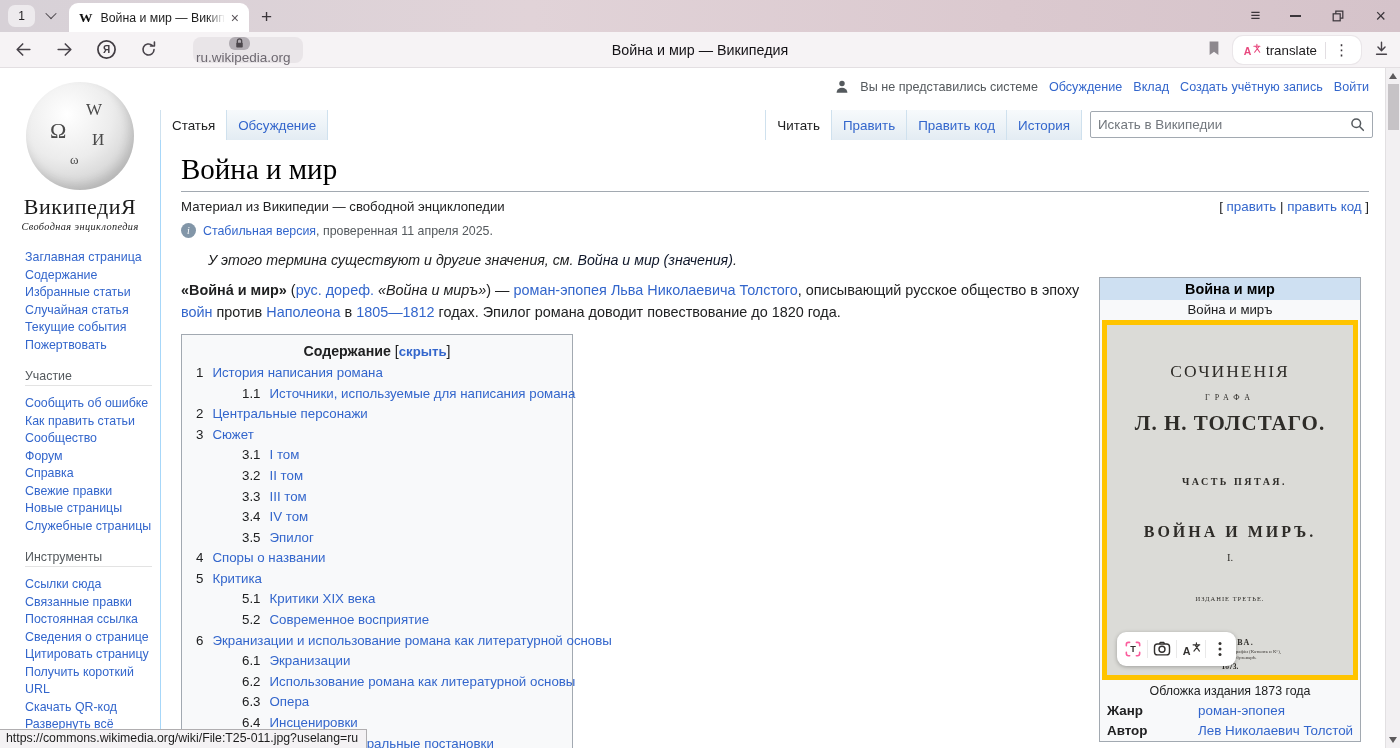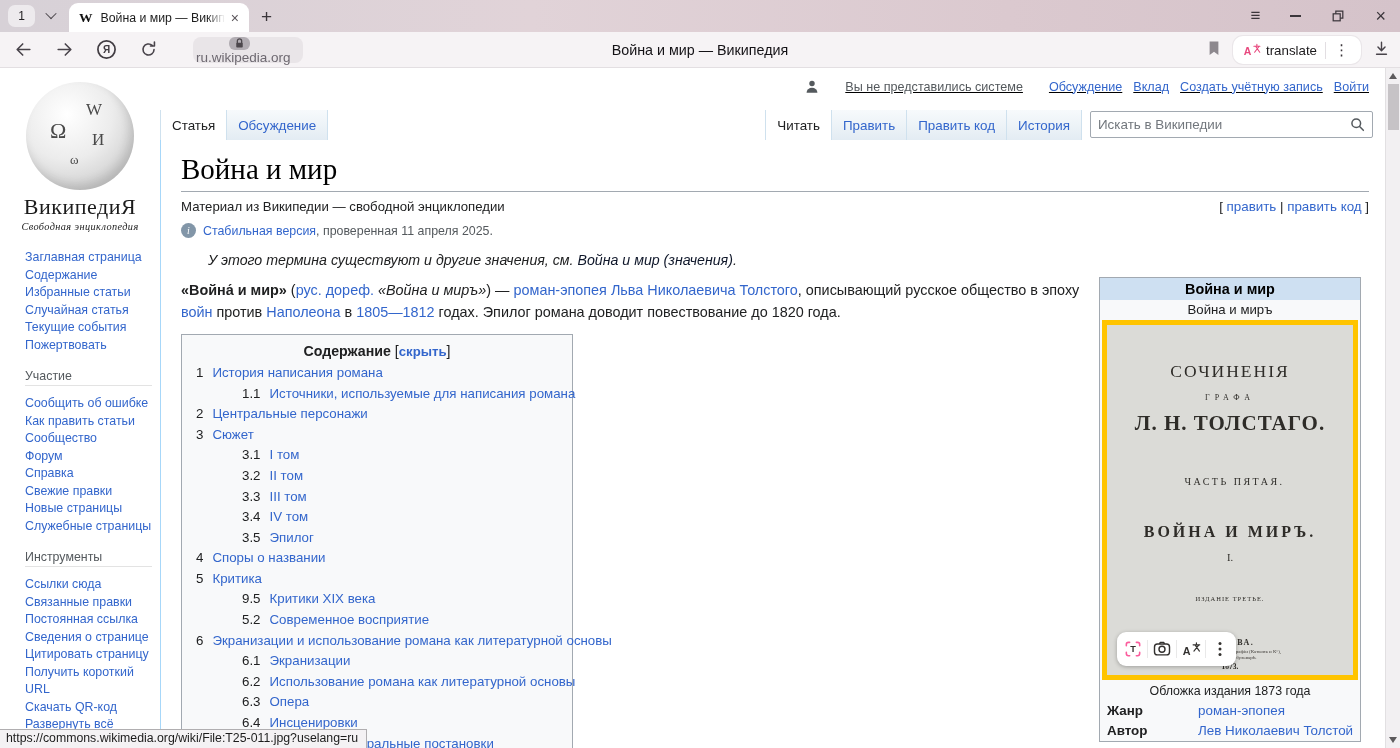--- a/index.html
+++ b/index.html
@@ -37,21 +37,21 @@
   .viewport { position:relative; height:680px; background:#fff; }
   .vscroll { position:absolute; right:0; top:0; width:15px; height:680px; background:#f2f0f2; border-left:1px solid #e2e0e2; z-index:10; }
   .vs-up { position:absolute; top:5px; left:3px; width:0; height:0; border-left:4.5px solid transparent; border-right:4.5px solid transparent; border-bottom:6px solid #5c5a5c; }
   .vs-dn { position:absolute; bottom:5px; left:3px; width:0; height:0; border-left:4.5px solid transparent; border-right:4.5px solid transparent; border-top:6px solid #5c5a5c; }
   .vs-th { position:absolute; top:16px; left:2px; width:11px; height:46px; background:#c6c3c6; }
 
   .statusbar { position:absolute; left:0; bottom:0; height:19px; background:#f4f2f4; border:1px solid #b0aeb0; border-left:none; border-bottom:none; font-size:12.3px; color:#1c1c1c; padding:1px 8px 0 6px; z-index:12; white-space:nowrap; }
 
   .wiki { position:absolute; left:0; right:15px; top:0; bottom:0; background:#fff; }
 
-  .personalbar { position:absolute; top:11px; right:16px; display:flex; align-items:center; gap:26px; font-size:12.6px; z-index:3;text-decoration:underline; }
+  .personalbar { position:absolute; top:11px; right:16px; display:flex; align-items:center; gap:11px; font-size:12.6px; z-index:3; }
   .pb-status { color:#54595d; }
   .plink { color:#36c; }
 
   .tabsrow { position:absolute; top:42px; left:160px; right:0; height:30px; display:flex; align-items:flex-end; z-index:2; }
   .ptab { height:30px; display:flex; align-items:center; padding:0 11px; font-size:13.4px; background:linear-gradient(#f7fafc,#e3ecf3); border-left:1px solid #cfe1ee; color:#36c; cursor:pointer; white-space:nowrap; }
   .ptab:last-child { border-right:1px solid #cfe1ee; }
   .ptab.on { background:#fff; color:#202122; }
   .tr-spacer { flex:1; }
   .searchbox { margin:0 12px 2px 8px; width:283px; height:27px; border:1px solid #a2a9b1; border-radius:2px; background:#fff; display:flex; align-items:center; padding:0 7px; }
   .searchbox input { border:0; outline:0; flex:1; font-size:13.4px; color:#222; background:transparent; font-family:"Liberation Sans",sans-serif; }
@@ -99,21 +99,21 @@
 
   
   .infobox { position:absolute; top:137px; left:1099px; width:262px; border:1px solid #a2a9b1; background:#f8f9fa; z-index:5; }
   .ib-head { background:#cee0f2; text-align:center; font-weight:bold; font-size:14.4px; color:#000; padding:3px 0; }
   .ib-sub { text-align:center; font-size:13.2px; color:#202122; padding:2px 0 3px; }
   .ib-img { margin:0 2px; border:5px solid #ffc400; background:#dbdbd7; height:360px; position:relative; overflow:hidden; cursor:pointer; }
   .cover { position:absolute; inset:0; display:flex; flex-direction:column; align-items:center; font-family:"Liberation Serif",serif; color:#2e2c28; }
   .c-sochineniya { margin-top:36px; font-size:17.5px; letter-spacing:2px; }
   .c-grafa { margin-top:11px; font-size:8px; letter-spacing:5px; }
   .c-tolstago { margin-top:9px; font-size:21px; font-weight:bold; letter-spacing:1px; }
-  .c-chast { margin-top:40px; font-size:10px; font-weight:normal; letter-spacing:2.5px;margin-left:9px; }
+  .c-chast { margin-top:40px; font-size:10px; font-weight:bold; letter-spacing:2.5px;margin-left:9px; }
   .c-voina { margin-top:36px; font-size:16px; font-weight:bold; letter-spacing:3px; }
   .c-tom { margin-top:11px; font-size:10.5px; }
   .c-izdanie { margin-top:32px; font-size:6.5px; letter-spacing:1px; }
   .c-moskva { margin-top:36px; font-size:8px; font-weight:bold; letter-spacing:1.5px; }
   .c-fine { font-size:5px; margin-top:1.5px; color:#45423e; }
   .c-year { font-size:7.5px; margin-top:2px; font-weight:bold; }
   .ib-toolbar { position:absolute; left:10px; bottom:9px; height:34px; background:#fff; border-radius:9px; display:flex; align-items:center; box-shadow:0 1px 4px rgba(0,0,0,.28); padding:0 2px; }
   .tb-btn { width:28px; height:30px; display:flex; align-items:center; justify-content:center; cursor:pointer; }
   .tb-div { width:1px; height:18px; background:#e9e9e9; }
   .ib-caption { text-align:center; font-size:12.4px; color:#202122; padding:4px 0 3px; }
@@ -350,21 +350,21 @@
               </div>
               <div class="toc-row lvl1">
                 <span class="toc-n">4</span>
                 <a class="toc-a">Споры о названии</a>
               </div>
               <div class="toc-row lvl1">
                 <span class="toc-n">5</span>
                 <a class="toc-a">Критика</a>
               </div>
               <div class="toc-row lvl2">
-                <span class="toc-n">9.5</span>
+                <span class="toc-n">5.1</span>
                 <a class="toc-a">Критики XIX века</a>
               </div>
               <div class="toc-row lvl2">
                 <span class="toc-n">5.2</span>
                 <a class="toc-a">Современное восприятие</a>
               </div>
               <div class="toc-row lvl1">
                 <span class="toc-n">6</span>
                 <a class="toc-a">Экранизации и использование романа как литературной основы</a>
               </div>

